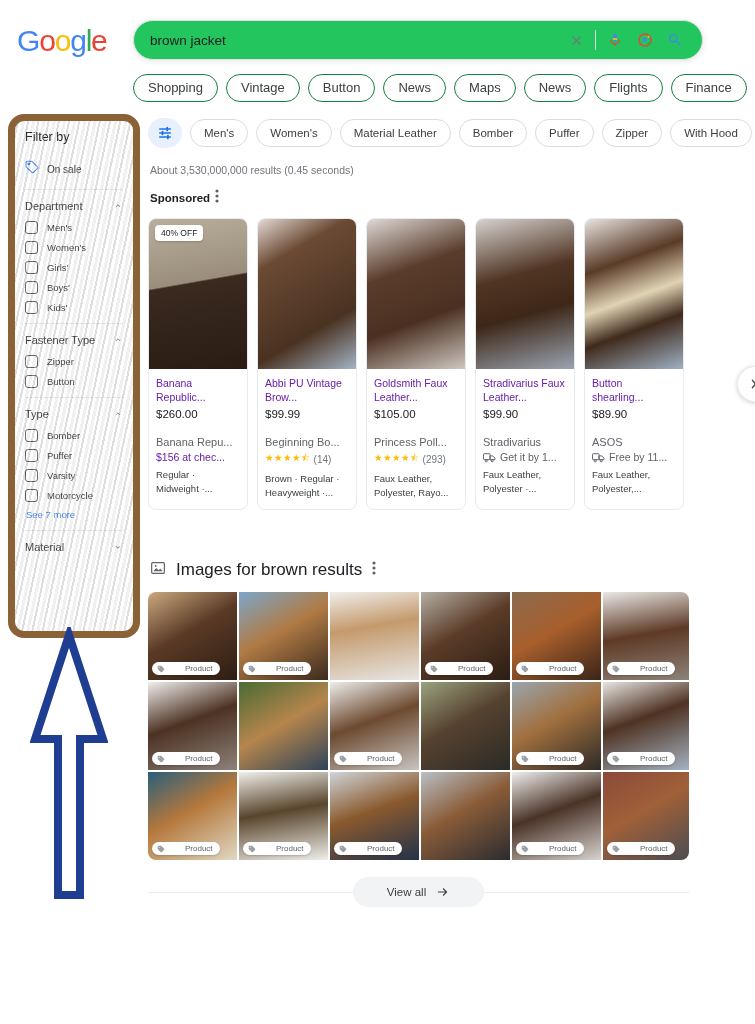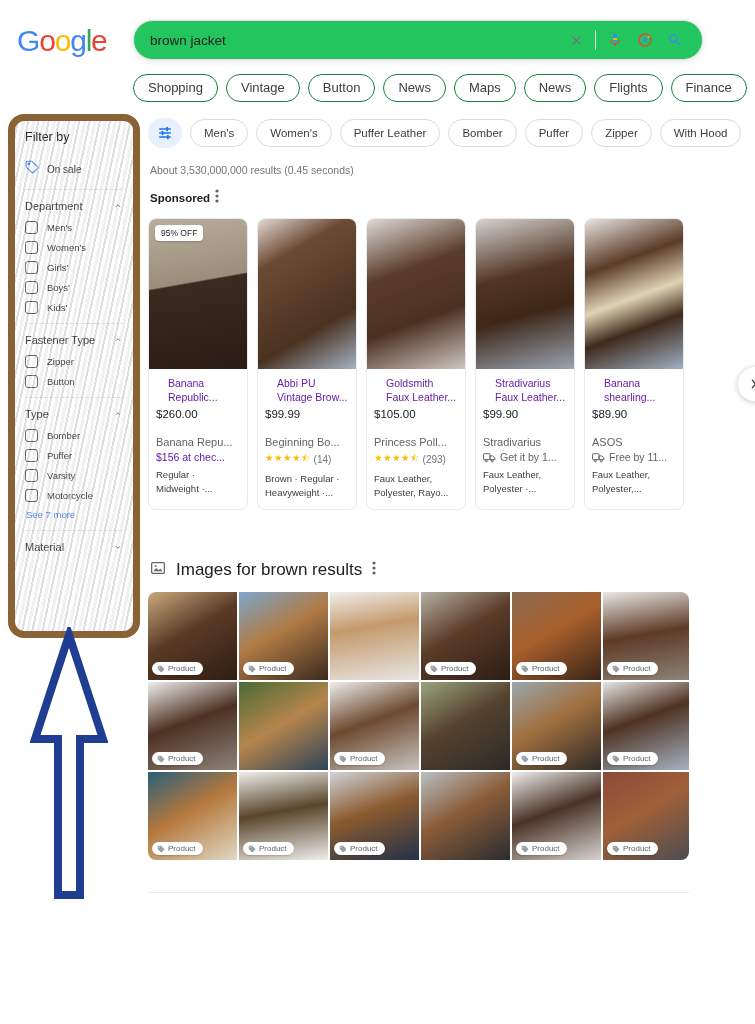--- a/index.html
+++ b/index.html
@@ -134,21 +134,21 @@
     background:#fff; overflow:hidden; flex:0 0 auto; cursor:pointer;
   }
   .card-img { width:100%; height:150px; position:relative; }
   .badge-off {
     position:absolute; left:6px; top:6px;
     background:#fff; border-radius:4px;
     font-size:8.5px; color:#202124; padding:3px 6px;
     box-shadow:0 1px 2px rgba(0,0,0,.2);
   }
   .card-body { padding:7px 7px 9px 7px; }
-  .c-title { font-size:10.5px; color:#681da8; line-height:14px; max-height:28px; overflow:hidden;margin-left:12px; }
+  .c-title { font-size:10.5px; color:#681da8; line-height:14px; max-height:28px; overflow:hidden; }
   .c-price { font-size:11.5px; font-weight:normal; color:#202124; margin-top:4px; }
   .c-merch { font-size:11px; color:#5f6368; margin-top:16px; white-space:nowrap; overflow:hidden; text-overflow:ellipsis; }
   .c-extra { font-size:10.5px; color:#681da8; margin-top:3px; white-space:nowrap; overflow:hidden; }
   .c-ship { font-size:10.5px; color:#5f6368; margin-top:3px; display:flex; align-items:center; gap:4px; white-space:nowrap; overflow:hidden; }
   .c-rate { margin-top:3px; display:flex; align-items:center; gap:3px; }
   .stars { color:#fbbc04; font-size:9.5px; letter-spacing:.5px; }
   .rcount { font-size:10px; color:#70757a; }
   .c-attr { font-size:9.5px; color:#3c4043; margin-top:5px; line-height:14px; max-height:28px; overflow:hidden; }
 
   .next-circle {
@@ -168,21 +168,21 @@
     margin-top:12px; display:grid;
     grid-template-columns:repeat(6, 89px);
     gap:2px; width:541px;
     border-radius:8px; overflow:hidden;
   }
   .gcell { position:relative; height:88px; overflow:hidden; cursor:pointer; }
   .pbadge {
     position:absolute; left:4px; bottom:5px;
     background:#fff; border-radius:10px;
     padding:2px 7px 2px 5px; font-size:8px; color:#5f6368;
-    display:flex; align-items:center; gap:3px;
+    display:flex; align-items:center; gap:20px;
     box-shadow:0 1px 2px rgba(0,0,0,.18);
   }
   .feedback { text-align:right; width:541px; font-size:9.5px; color:#70757a; font-style:italic; margin-top:4px; cursor:pointer; }
 
   .viewall-wrap { position:relative; margin-top:16px; width:541px; height:32px; display:flex; align-items:center; justify-content:center; }
   .viewall-line { position:absolute; left:0; right:0; top:16px; height:1px; background:#ebebeb; }
   .viewall-btn {
     position:relative; z-index:2; background:#f1f3f4;
     border-radius:18px; padding:8px 34px;
     font-size:11.5px; color:#3c4043; display:flex; align-items:center; gap:9px;
@@ -362,21 +362,21 @@
           <rect x="3" y="5" width="18" height="2" rx="1"></rect>
             <rect x="14" y="2.5" width="2.6" height="7" rx="1.3"></rect>
           <rect x="3" y="11" width="18" height="2" rx="1"></rect>
             <rect x="7" y="8.5" width="2.6" height="7" rx="1.3"></rect>
           <rect x="3" y="17" width="18" height="2" rx="1"></rect>
             <rect x="15" y="14.5" width="2.6" height="7" rx="1.3"></rect>
         </svg>
       </div>
       <div class="chip">Men's</div>
       <div class="chip">Women's</div>
-      <div class="chip">Puffer Leather</div>
+      <div class="chip">Material Leather</div>
       <div class="chip">Bomber</div>
       <div class="chip">Puffer</div>
       <div class="chip">Zipper</div>
       <div class="chip">With Hood</div>
 
     </div>
 
     <div class="result-stats">About 3,530,000,000 results (0.45 seconds)</div>
 
     <div class="sponsored-row">
@@ -387,21 +387,21 @@
             <circle cx="2" cy="8" r="1.6"></circle>
             <circle cx="2" cy="13" r="1.6"></circle>
           </svg>
       </span>
     </div>
 
     <div class="cards">
 
       <div class="card">
         <div class="card-img" style="background:linear-gradient(170deg,#b9ae9c 0%,#9a8d7b 42%,#3a2a20 43%,#2a1c14 100%);">
-          <div class="badge-off">95% OFF</div>
+          <div class="badge-off">40% OFF</div>
         </div>
         <div class="card-body">
           <div class="c-title">Banana Republic...</div>
           <div class="c-price">$260.00</div>
           <div class="c-merch">Banana Repu...</div>
           <div class="c-extra">$156 at chec...</div>
           <div class="c-attr">Regular · Midweight ·...</div>
         </div>
       </div>
 
@@ -448,21 +448,21 @@
             </svg>
             <span>Get it by 1...</span>
           </div>
           <div class="c-attr">Faux Leather, Polyester ·...</div>
         </div>
       </div>
 
       <div class="card">
         <div class="card-img" style="background:linear-gradient(160deg,#e8e4e0 0%,#5a3b28 30%,#e0d3b4 52%,#3f2a1c 70%,#9fb0c2 100%);"></div>
         <div class="card-body">
-          <div class="c-title">Banana shearling...</div>
+          <div class="c-title">Button shearling...</div>
           <div class="c-price">$89.90</div>
           <div class="c-merch">ASOS</div>
           <div class="c-ship">
             <svg width="13" height="11" viewBox="0 0 24 20">
               <rect x="1" y="3" width="12" height="11" rx="1.2" fill="none" stroke="#5f6368" stroke-width="1.8"></rect>
               <path d="M13 7h5l4 4v3h-9z" fill="none" stroke="#5f6368" stroke-width="1.8"></path>
               <circle cx="6" cy="16" r="2" fill="none" stroke="#5f6368" stroke-width="1.8"></circle>
               <circle cx="17" cy="16" r="2" fill="none" stroke="#5f6368" stroke-width="1.8"></circle>
             </svg>
             <span>Free by 11...</span>
@@ -611,17 +611,23 @@
               <svg width="8" height="8" viewBox="0 0 24 24">
                 <path d="M21.4 11.6l-9-9A2 2 0 0 0 11 2H4a2 2 0 0 0-2 2v7c0 .55.22 1.05.59 1.42l9 9c.36.36.86.58 1.41.58s1.05-.22 1.41-.59l7-7c.37-.36.59-.86.59-1.41s-.23-1.06-.6-1.4zM6.5 8A1.5 1.5 0 1 1 8 6.5 1.5 1.5 0 0 1 6.5 8z" fill="#9aa0a6"></path>
               </svg>
               <span>Product</span>
             </div>
           </div>
         </div>
 
       <div class="viewall-wrap">
         <div class="viewall-line"></div>
+        <div class="viewall-btn">
+          <span>View all</span>
+          <svg width="15" height="14" viewBox="0 0 24 24">
+            <path d="M4 12h15M13 6l6 6-6 6" fill="none" stroke="#3c4043" stroke-width="1.9"></path>
+          </svg>
+        </div>
       </div>
     </div>
 
   </div>
 </div>
 
 </body></html>

